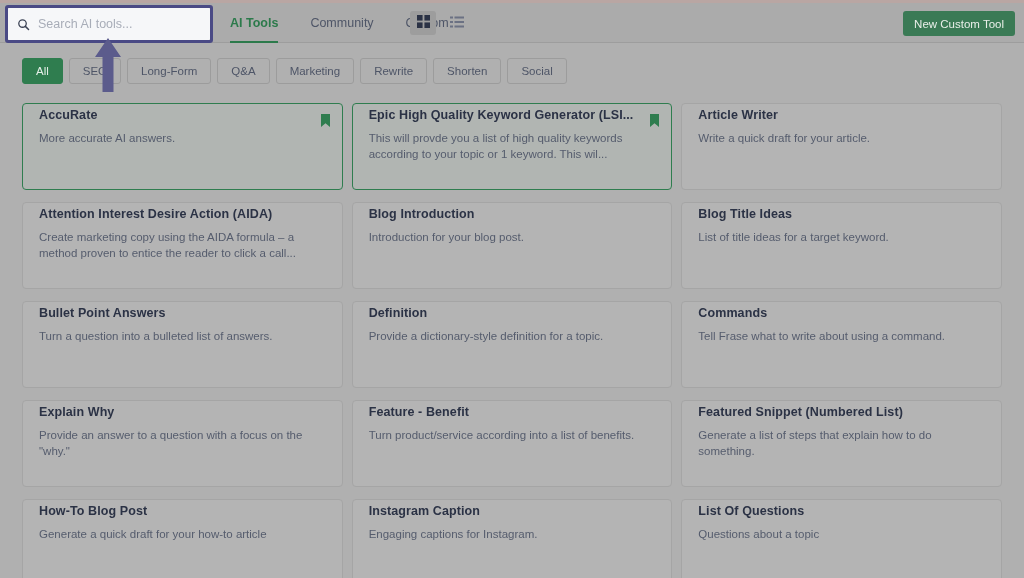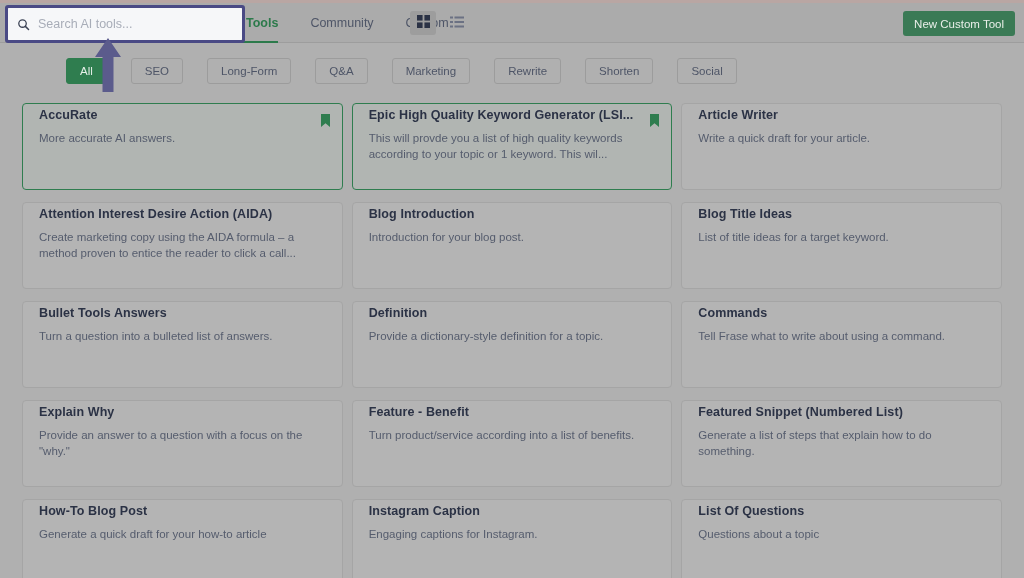--- a/index.html
+++ b/index.html
@@ -26,21 +26,21 @@
   .header {
     position: absolute; top: 3px; left: 0;
     width: 1024px; height: 40px;
     background: #ababab;
     border-bottom: 1px solid #9d9d9d;
     display: flex; align-items: center;
   }
   .search-wrap {
     position: absolute;
     left: 5px; top: 2px;
-    width: 240px; height: 38px;
+    width: 208px; height: 38px;
   }
   .search-highlight {
     position: absolute; inset: 0;
     border: 3px solid #4a4a85;
     border-radius: 3px;
     pointer-events: none;
     z-index: 6;
   }
   .search-box {
     position: absolute; inset: 3px;
@@ -93,21 +93,21 @@
     border: none; border-radius: 3px;
     font-family: "Liberation Sans", sans-serif;
     font-size: 11.5px;
     cursor: pointer;
     display: flex; align-items: center;
   }
 
   
   .filters {
     position: absolute; top: 58px; left: 22px;
-    display: flex; align-items: flex-end; gap: 24px; margin-left: 44px;
+    display: flex; align-items: flex-end; gap: 6px;
   }
   .chip {
     height: 26px; padding: 0 13px;
     display: flex; align-items: center; justify-content: center;
     border: 1px solid #9c9c9c;
     border-radius: 3px;
     font-size: 11.5px; color: #4e5567;
     background: transparent;
     cursor: pointer;
     white-space: nowrap;
@@ -278,21 +278,21 @@
       </div>
       <div class="card">
         <div class="card-title">Blog Introduction</div>
         <div class="card-desc">Introduction for your blog post.</div>
       </div>
       <div class="card">
         <div class="card-title">Blog Title Ideas</div>
         <div class="card-desc">List of title ideas for a target keyword.</div>
       </div>
       <div class="card">
-        <div class="card-title">Bullet Tools Answers</div>
+        <div class="card-title">Bullet Point Answers</div>
         <div class="card-desc">Turn a question into a bulleted list of answers.</div>
       </div>
       <div class="card">
         <div class="card-title">Definition</div>
         <div class="card-desc">Provide a dictionary-style definition for a topic.</div>
       </div>
       <div class="card">
         <div class="card-title">Commands</div>
         <div class="card-desc">Tell Frase what to write about using a command.</div>
       </div>

